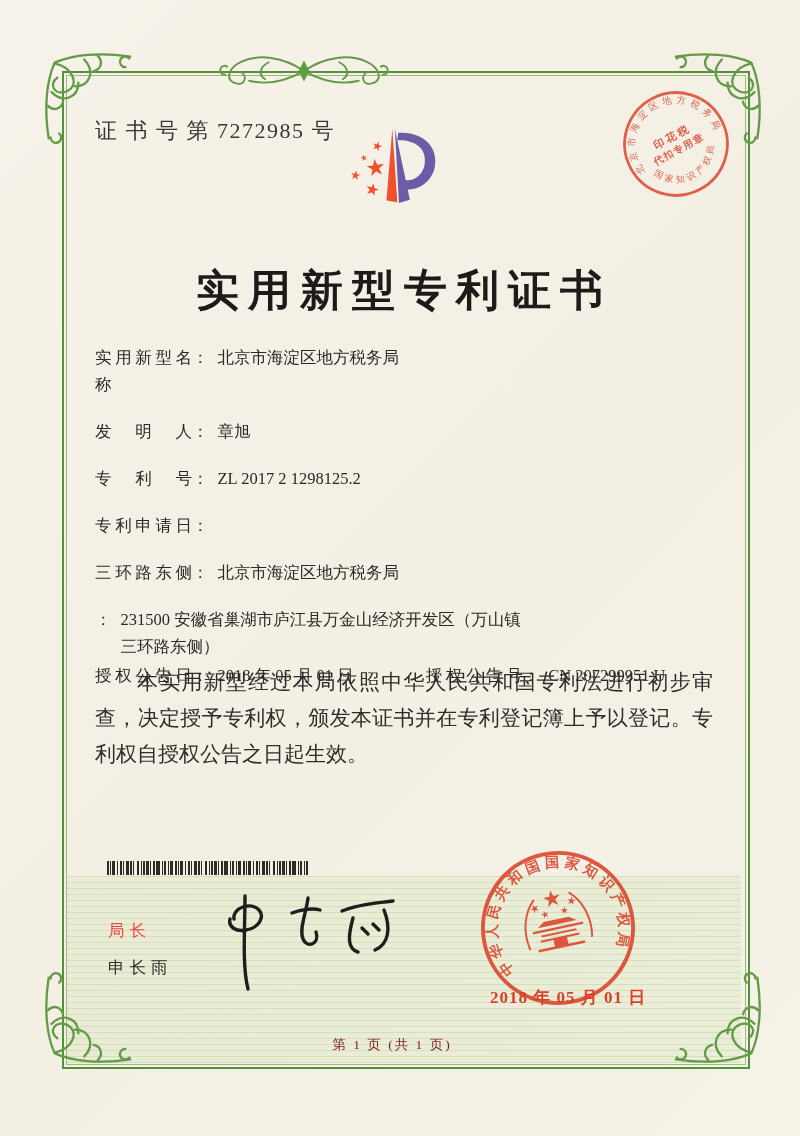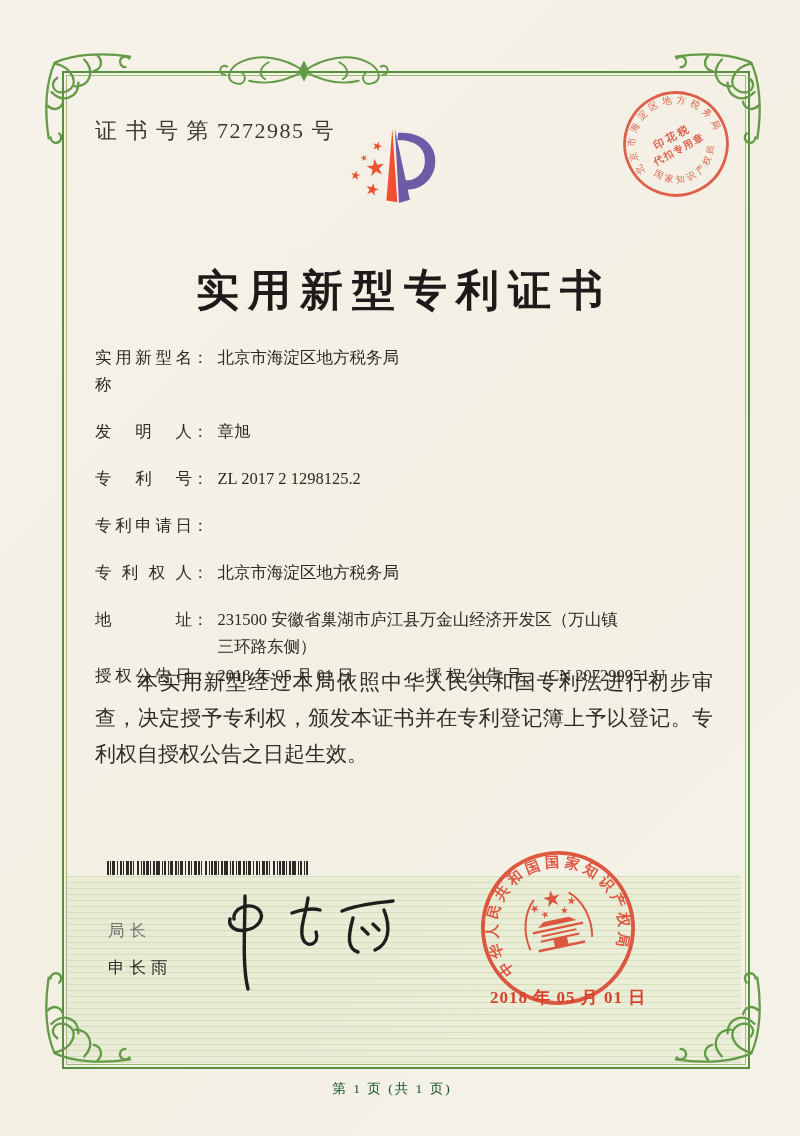--- a/index.html
+++ b/index.html
@@ -44,25 +44,25 @@
   .fvalue{white-space:pre-line;}
   .addr-row{margin-bottom:2px;}
   .auth-row{display:flex;margin-top:0;}
   .auth-right{margin-left:72px;display:flex;}
   
   .bodytext{left:95px;top:664px;width:618px;font-size:21px;line-height:36px;
     text-align:justify;color:#2e2c28;z-index:4;}
   .bodytext p{margin:0;text-indent:2em;}
   
   .barcode{left:107px;top:861px;width:201px;height:14px;z-index:4;}
-  .sig-role{left:108px;top:920px;font-size:16.5px;letter-spacing:5px;z-index:5;color:#737373;text-align:center;}
+  .sig-role{left:108px;top:920px;font-size:16.5px;letter-spacing:5px;z-index:5;color:#ef4444;text-align:center;}
   .sig-name{left:108px;top:957px;font-size:16.5px;letter-spacing:5px;z-index:5;color:#2b2925;}
   .sig-hand{left:212px;top:888px;width:200px;height:108px;z-index:5;}
   .footer{left:62px;top:1036px;width:660px;text-align:center;font-size:13.5px;
-    letter-spacing:2px;color:#14532d;z-index:4;margin-top:44px;}
+    letter-spacing:2px;color:#7f1d1d;z-index:4;}
 </style>
 </head>
 <body>
 
 <svg width="0" height="0" style="position:absolute">
   <defs>
     <path id="st5" d="M0,-1 L0.224,-0.309 L0.951,-0.309 L0.363,0.118 L0.588,0.809 L0,0.382 L-0.588,0.809 L-0.363,0.118 L-0.951,-0.309 L-0.224,-0.309 Z"></path>
     <g id="corner-flourish" fill="none" stroke="#639a46" stroke-width="2.4" stroke-linecap="round">
       <path d="M94,9 C62,4 34,7 16,15"></path>
       <path d="M9,94 C4,62 7,34 15,16"></path>
@@ -157,26 +157,25 @@
   <div class="frow">
     <span class="flabel">专利号</span>
       <span class="fcolon">：</span>
     <span class="fvalue">ZL 2017 2 1298125.2</span>
   </div>
   <div class="frow">
     <span class="flabel">专利申请日</span>
       <span class="fcolon">：</span>
   </div>
   <div class="frow">
-    <span class="flabel">专利权人</span>
+    <span class="flabel">三环路东侧</span>
       <span class="fcolon">：</span>
     <span class="fvalue">北京市海淀区地方税务局</span>
   </div>
   <div class="frow addr-row">
-    <span class="flabel">地址</span>
       <span class="fcolon">：</span>
     <span class="fvalue">231500 安徽省巢湖市庐江县万金山经济开发区（万山镇
 三环路东侧）</span>
   </div>
   <div class="frow auth-row">
     <span class="flabel">授权公告日</span>
       <span class="fcolon">：</span>
     <span class="fvalue">2018 年 05 月 01 日</span>
     <span class="auth-right">
       <span class="flabel">授权公告号</span>

